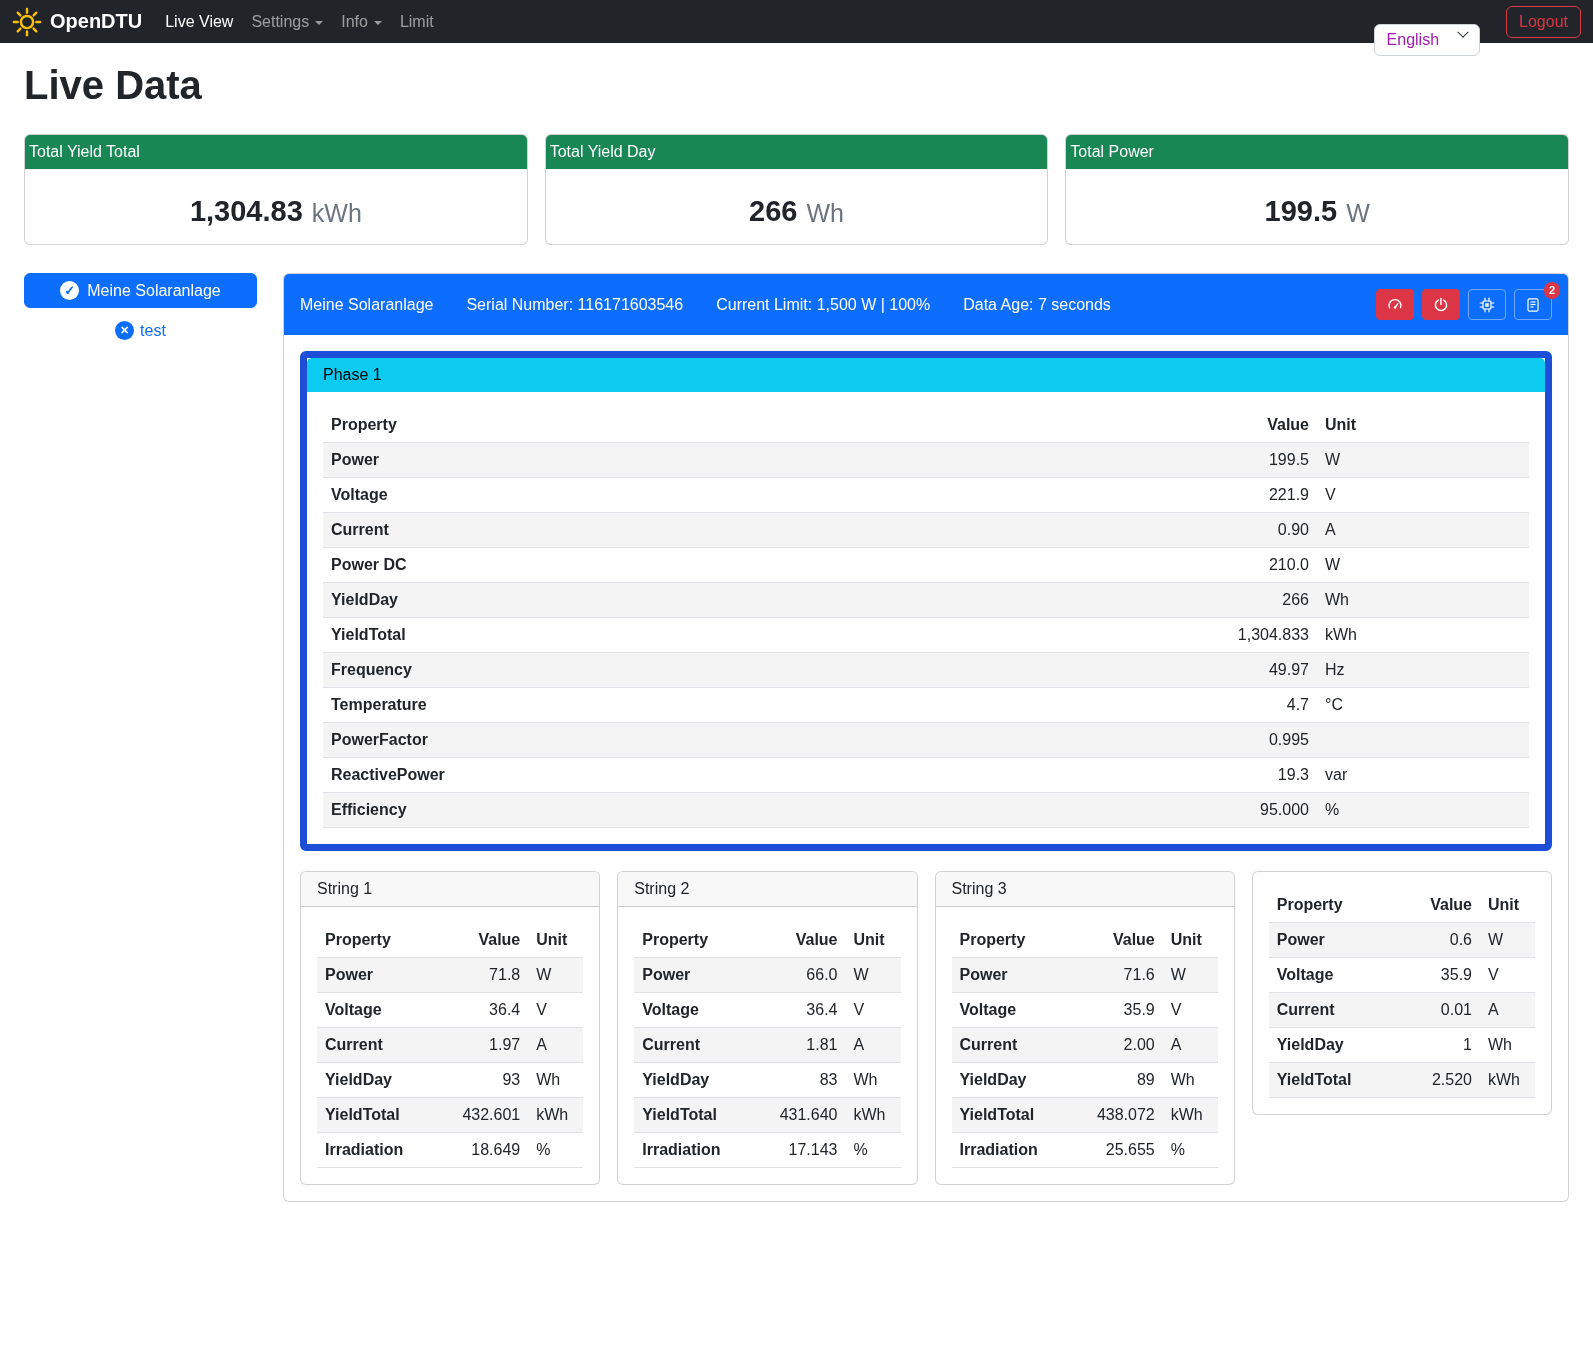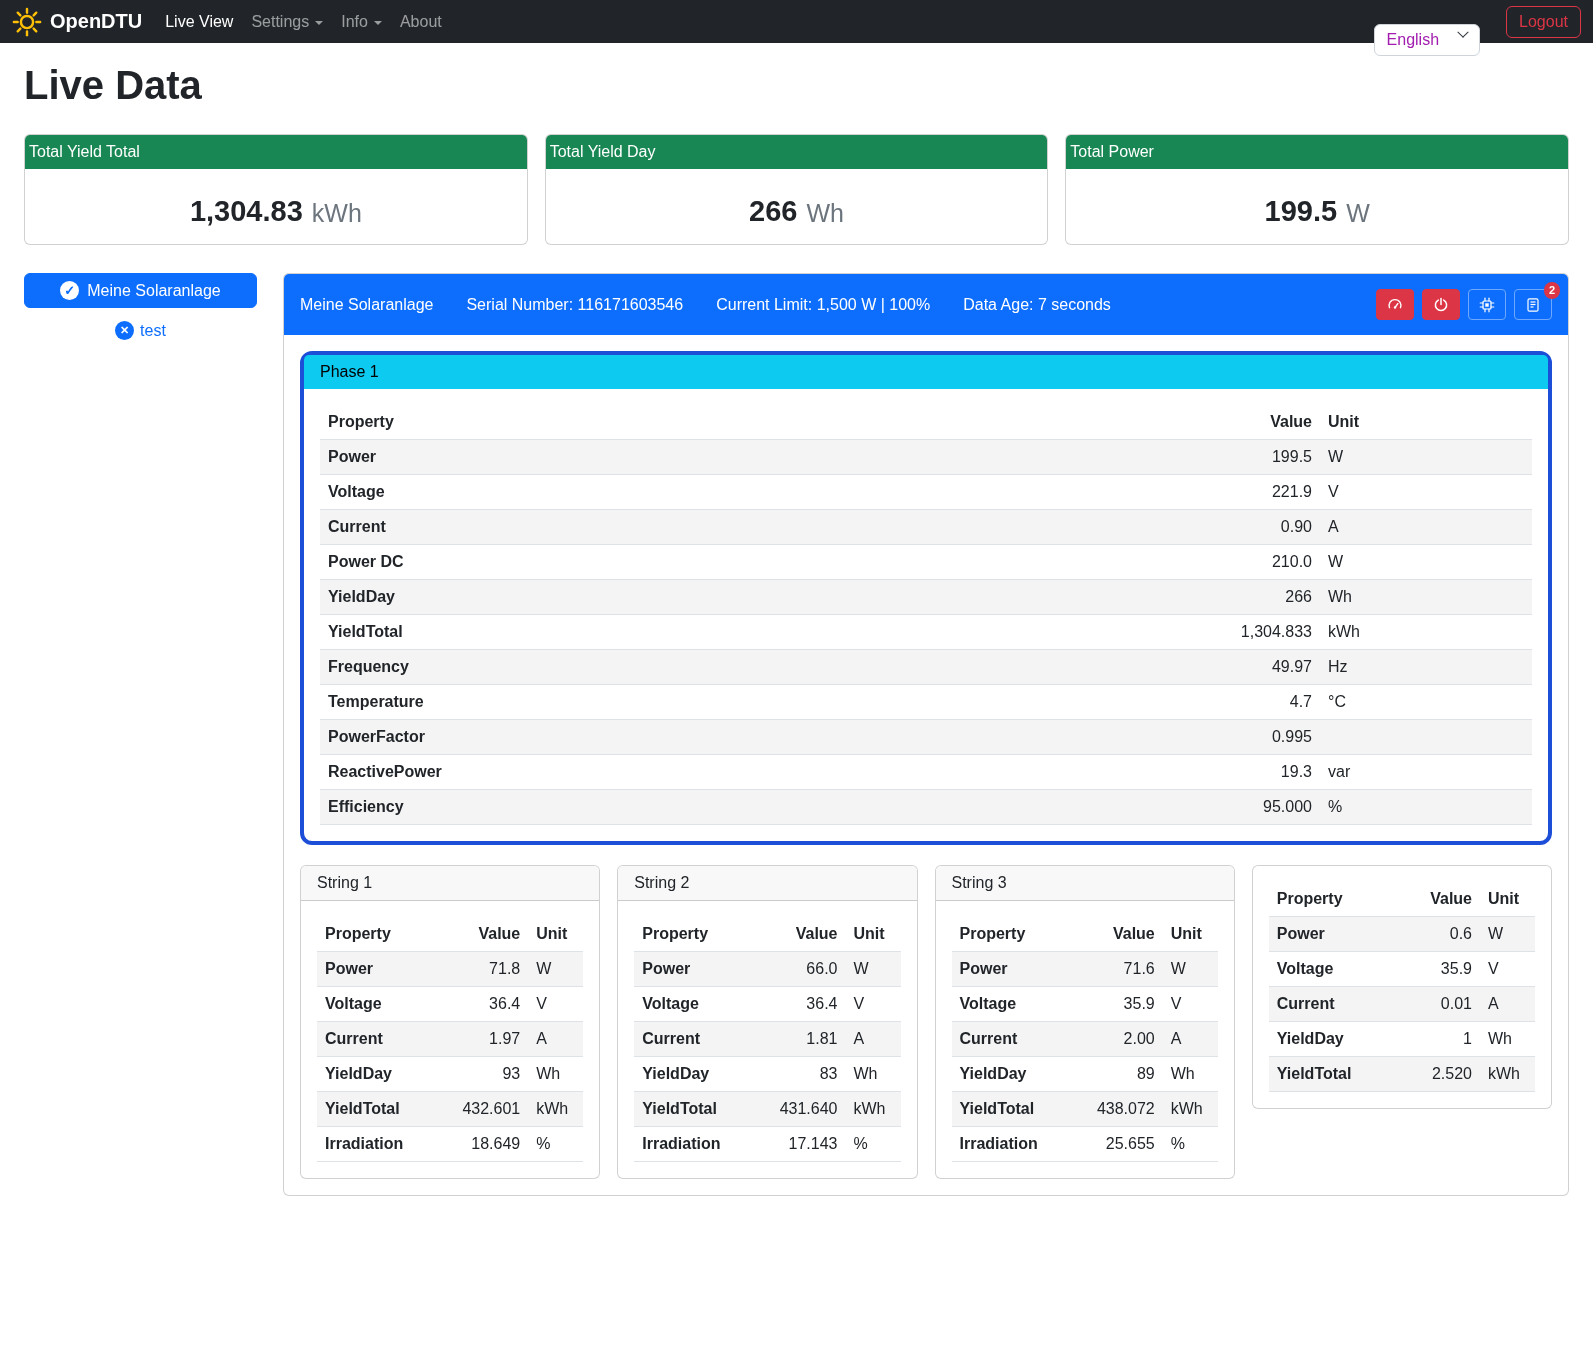--- a/index.html
+++ b/index.html
@@ -108,21 +108,21 @@
   .btn-red  { background:#dc3545; border-color:#dc3545; }
   .btn-blue { background:#0d6efd; border-color:#6ea8fe; }
   .badge {
     position:absolute; top:-8px; right:-9px; background:#dc3545; color:#fff;
     font-size:11px; font-weight:700; line-height:1; padding:3px 5px;
     border-radius:9px;
   }
   .inv-body { padding:16px; }
 
   
-  .phase-card { border:4px solid #1d4ed8; border-radius:12px; margin-bottom:20px; background:#fff; }
+  .phase-card { border:7px solid #1d4ed8; border-radius:6px; margin-bottom:20px; background:#fff; }
   .phase-header { background:#0dcaf0; color:#000; padding:8px 16px; border-radius:5px 5px 0 0; }
   .table-wrap { padding:16px 16px 0; }
 
   
   table { width:100%; border-collapse:collapse; font-size:16px; margin-bottom:16px; }
   th, td { padding:8px; border-bottom:1px solid #dee2e6; text-align:left; vertical-align:middle; }
   th { font-weight:700; }
   .value-col, .value-cell { text-align:right; }
   td.prop { font-weight:700; }
   tbody tr:nth-child(odd) { background:rgba(33,37,41,.05); }
@@ -166,21 +166,21 @@
     </span>
     <span class="nav-link">
       <span>Settings</span>
       <span class="caret"></span>
     </span>
     <span class="nav-link">
       <span>Info</span>
       <span class="caret"></span>
     </span>
     <span class="nav-link">
-      <span>About</span>
+      <span>Limit</span>
     </span>
   </div>
   <div class="nav-right">
     <div class="lang-select">
       <span>English</span>
       <span class="chev"></span>
     </div>
     <button class="logout-btn">Logout</button>
   </div>
 </nav>

